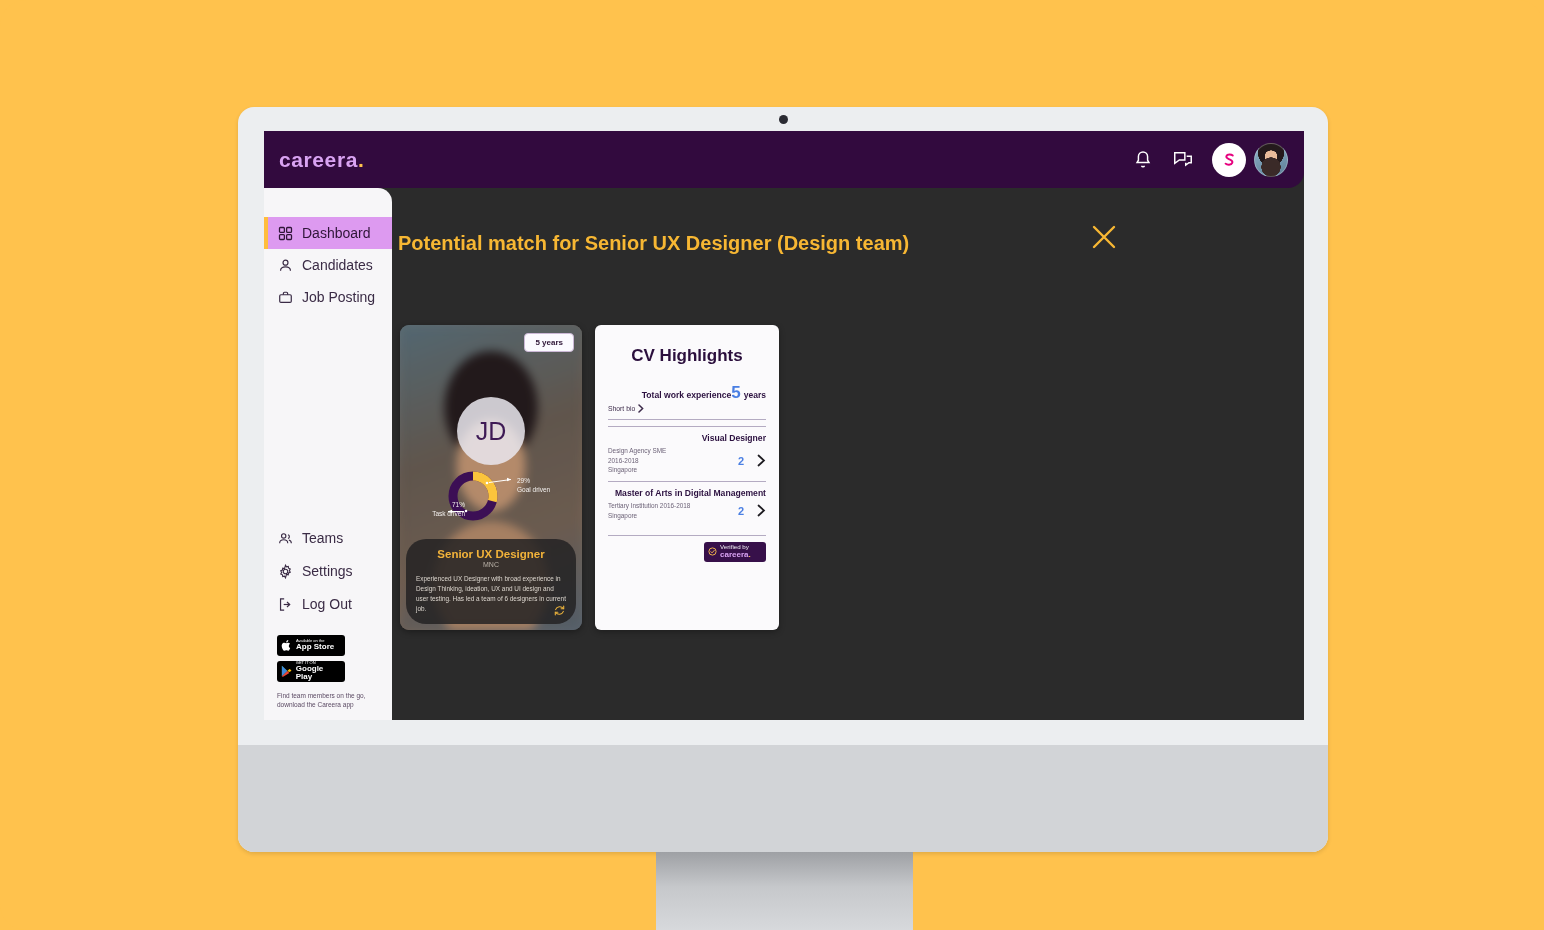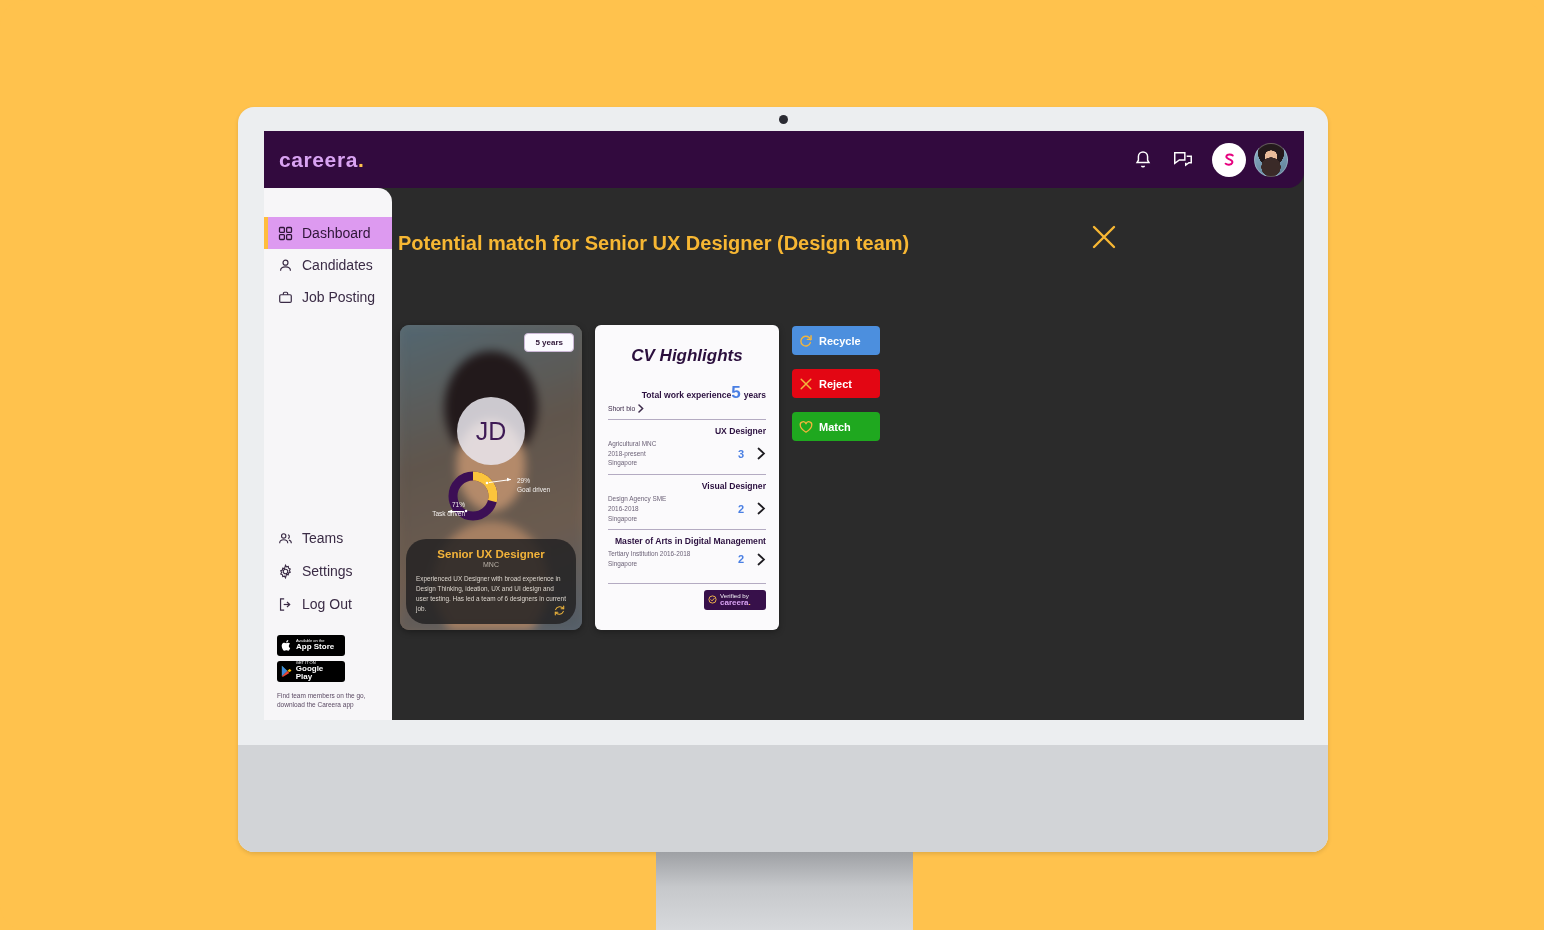--- a/index.html
+++ b/index.html
@@ -223,21 +223,21 @@
   #cv-card {
     position: absolute; left: 203px; top: 137px;
     width: 184px; height: 305px;
     background: #fbfafc;
     border-radius: 6px;
     padding: 12px 13px 10px;
     box-shadow: 0 2px 6px rgba(0,0,0,.3);
   }
   #cv-title {
     text-align: center; font-size: 17px; font-weight: 700;
-    color: #2b0f3d; margin-top: 9px; margin-bottom: 18px; font-style: italic;
+    color: #2b0f3d; margin-top: 9px; margin-bottom: 18px;
   }
   .cv-row { padding-bottom: 6px; }
   .cv-hr { border: none; border-top: 1px solid #b4abc2; margin: 0 0 6px; }
   .cv-head {
     display: flex; align-items: baseline; justify-content: flex-end;
   }
   .cv-head .h-txt { font-size: 8.6px; font-weight: 700; color: #2c1140; }
   .cv-total-val { font-size: 17px; font-weight: 700; color: #4a7fe3; line-height: 1; }
   .cv-total-unit { font-size: 8.5px; font-weight: 700; color: #2c1140; margin-left: 3px; }
   #cv-shortbio {
@@ -464,34 +464,20 @@
         </div>
         <div id="cv-shortbio">
           <span>Short bio</span>
           <svg width="6" height="9" viewBox="0 0 6 9" fill="none" stroke="#3c2b4a" stroke-width="1.5" stroke-linecap="round">
               <path d="M1 1l3.6 3.5L1 8"></path>
             </svg>
         </div>
       </div>
 
       <hr class="cv-hr">
-      <div class="cv-row">
-        <div class="cv-head">
-            <span class="h-txt">UX Designer</span>
-          </div>
-        <div class="cv-body">
-          <span class="cv-sub" style="white-space:pre-line">Agricultural MNC
-2018-present
-Singapore</span>
-          <span class="cv-num">3</span>
-          <svg class="cv-chev" viewBox="0 0 9 13" fill="none" stroke="#1d1b20" stroke-width="1.7" stroke-linecap="round">
-              <path d="M1.5 1.5l5.5 5-5.5 5"></path>
-            </svg>
-        </div>
-      </div>
 
       <hr class="cv-hr">
       <div class="cv-row">
         <div class="cv-head">
             <span class="h-txt">Visual Designer</span>
           </div>
         <div class="cv-body">
           <span class="cv-sub" style="white-space:pre-line">Design Agency SME
 2016-2018
 Singapore</span>
@@ -526,35 +512,14 @@
             <path d="M4.4 7.2l1.9 1.9 3.4-3.8" stroke-linecap="round"></path>
           </svg>
           <span class="vb-txt">
             <span class="vb-1">Verified by</span>
             <span class="vb-2"><span>careera</span><span class="d">.</span></span>
           </span>
         </div>
       </div>
     </div>
 
-    <div id="actions">
-      <button class="act-btn" id="btn-recycle">
-        <svg class="act-icon" viewBox="0 0 20 20" fill="none" stroke="#F3B53C" stroke-width="1.8" stroke-linecap="round">
-          <path d="M15.6 8.6A6.1 6.1 0 1 0 15.5 12"></path>
-          <path d="M16.3 3.4v4.6h-4.5"></path>
-        </svg>
-        <span>Recycle</span>
-      </button>
-      <button class="act-btn" id="btn-reject">
-        <svg class="act-icon" viewBox="0 0 20 20" fill="none" stroke="#F3B53C" stroke-width="1.9" stroke-linecap="round">
-          <path d="M4 4l12 12M16 4L4 16"></path>
-        </svg>
-        <span>Reject</span>
-      </button>
-      <button class="act-btn" id="btn-match">
-        <svg class="act-icon" viewBox="0 0 20 20" fill="none" stroke="#F3B53C" stroke-width="1.6" stroke-linejoin="round">
-          <path d="M10 16.5S2.8 12.2 2.8 7.6A3.7 3.7 0 0 1 10 6a3.7 3.7 0 0 1 7.2 1.6c0 4.6-7.2 8.9-7.2 8.9z"></path>
-        </svg>
-        <span>Match</span>
-      </button>
-    </div>
   </div>
 </div>
 
 </body></html>

